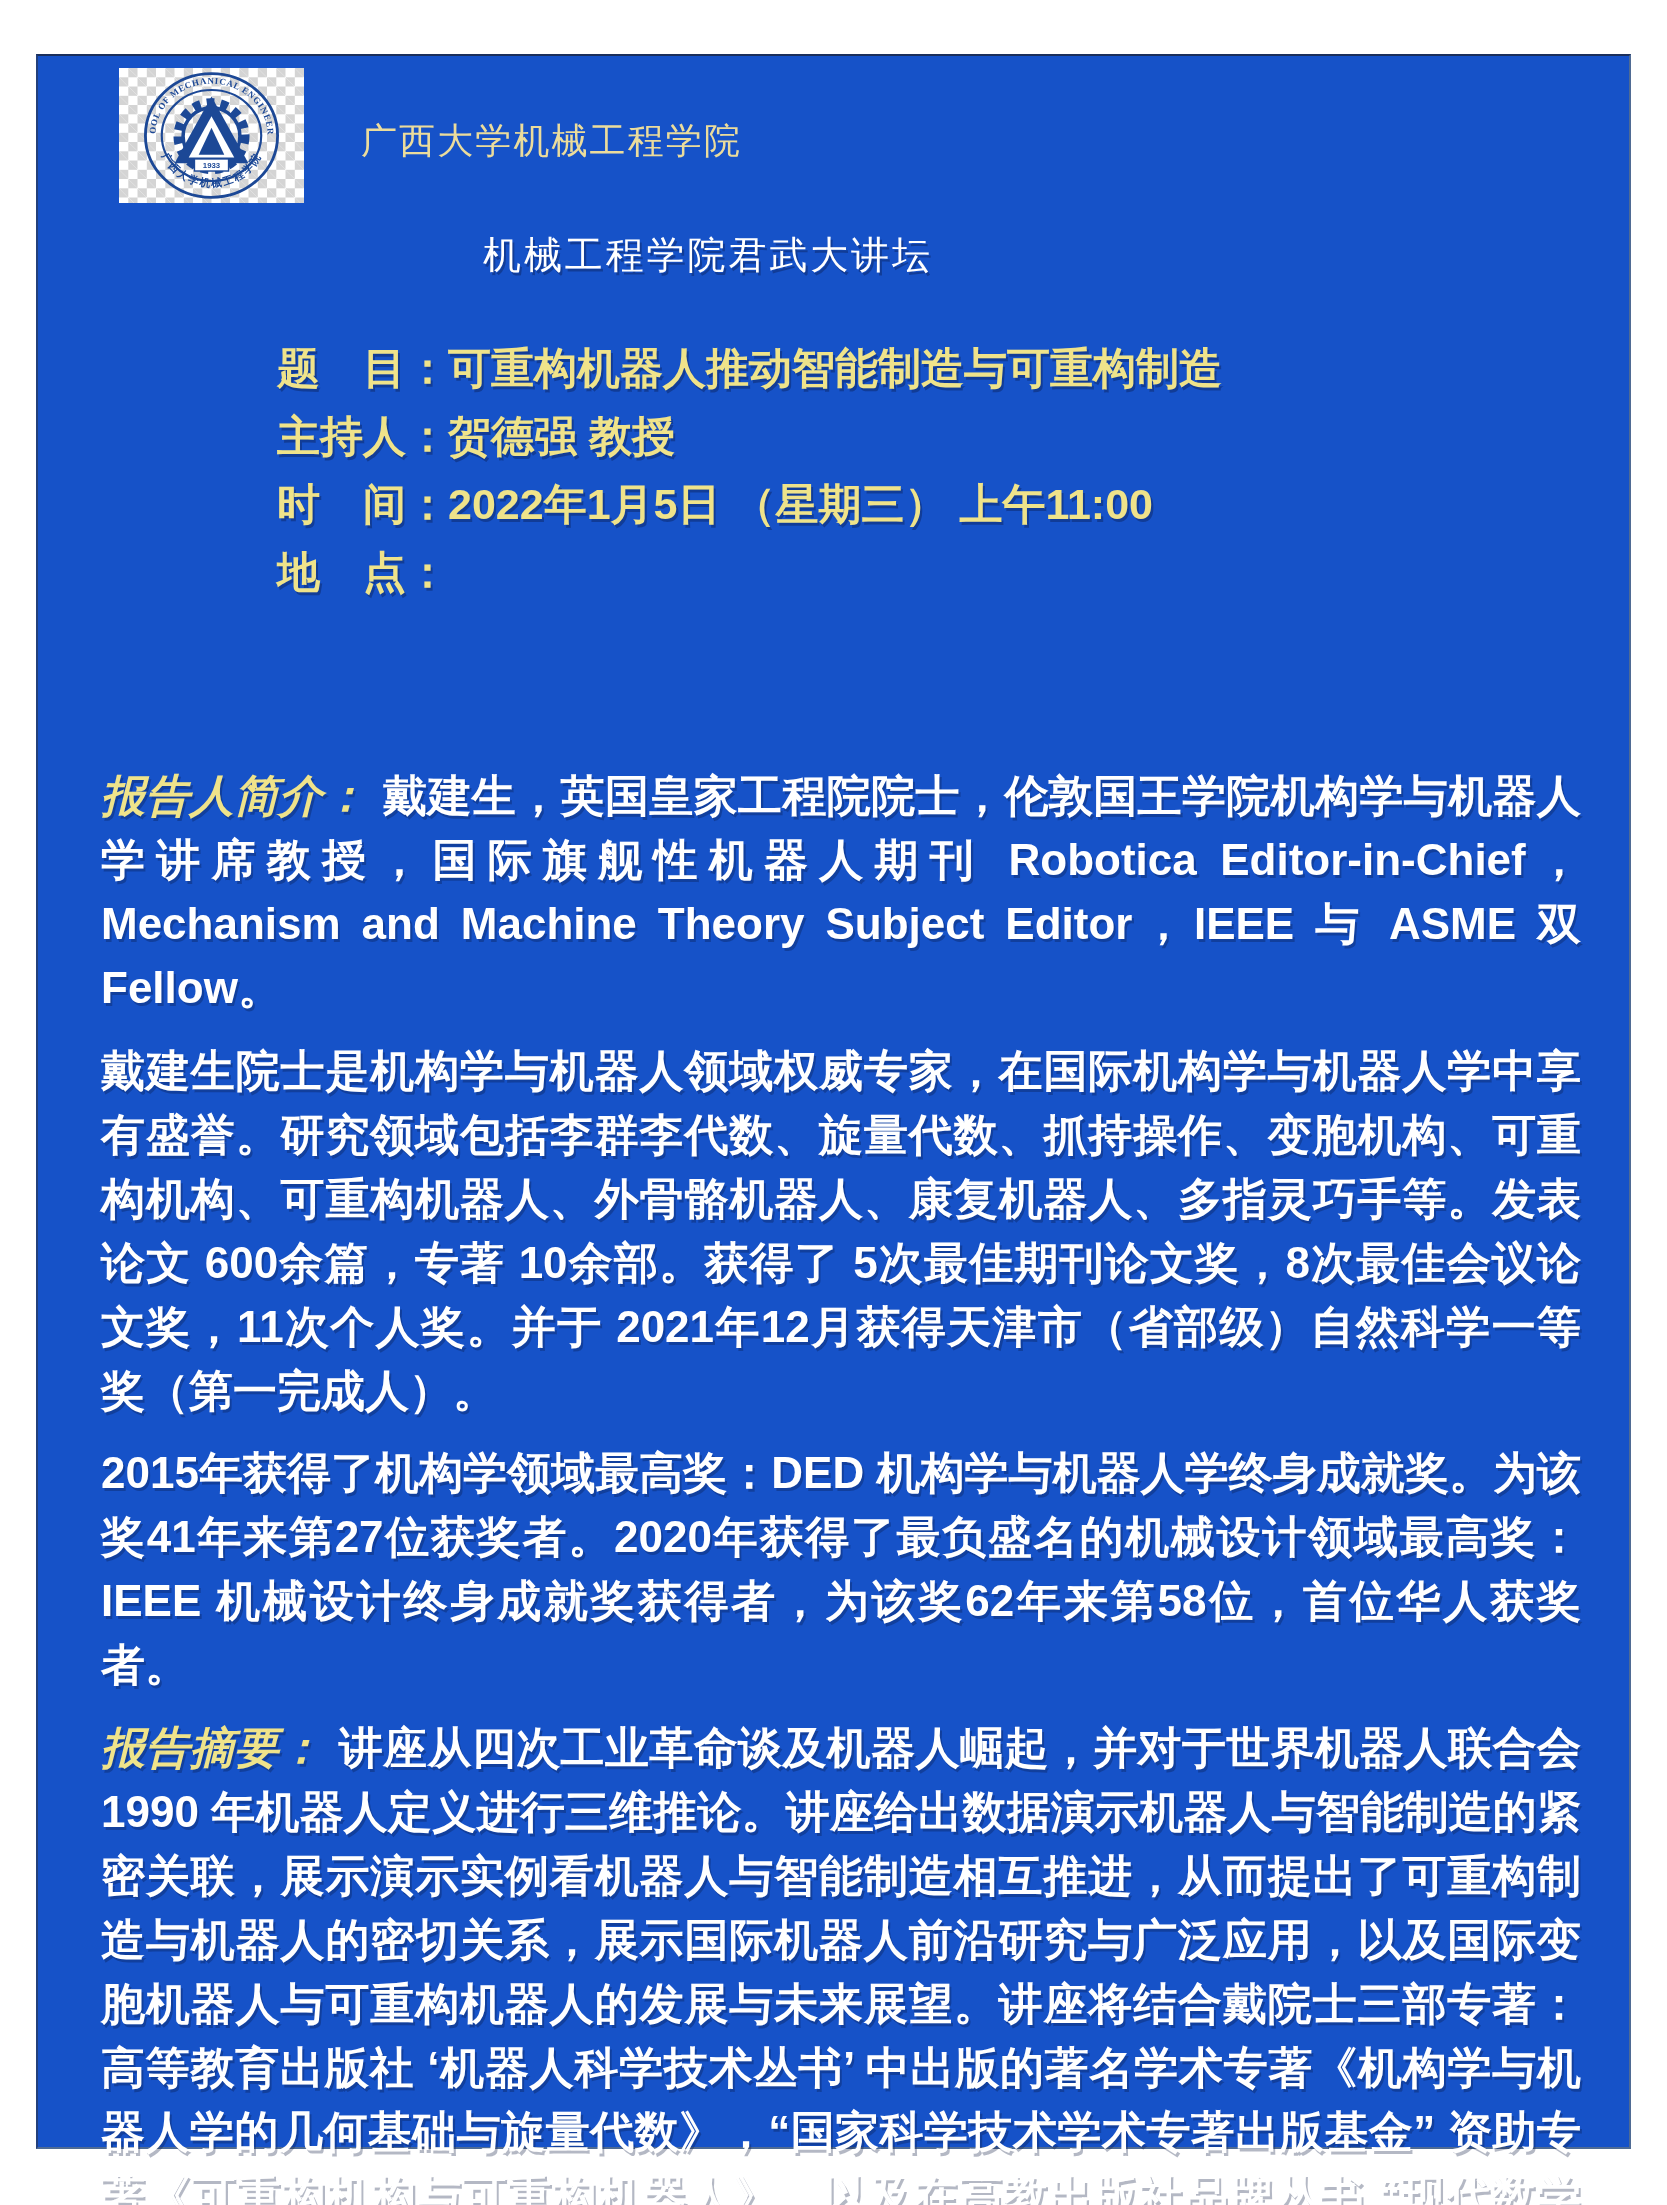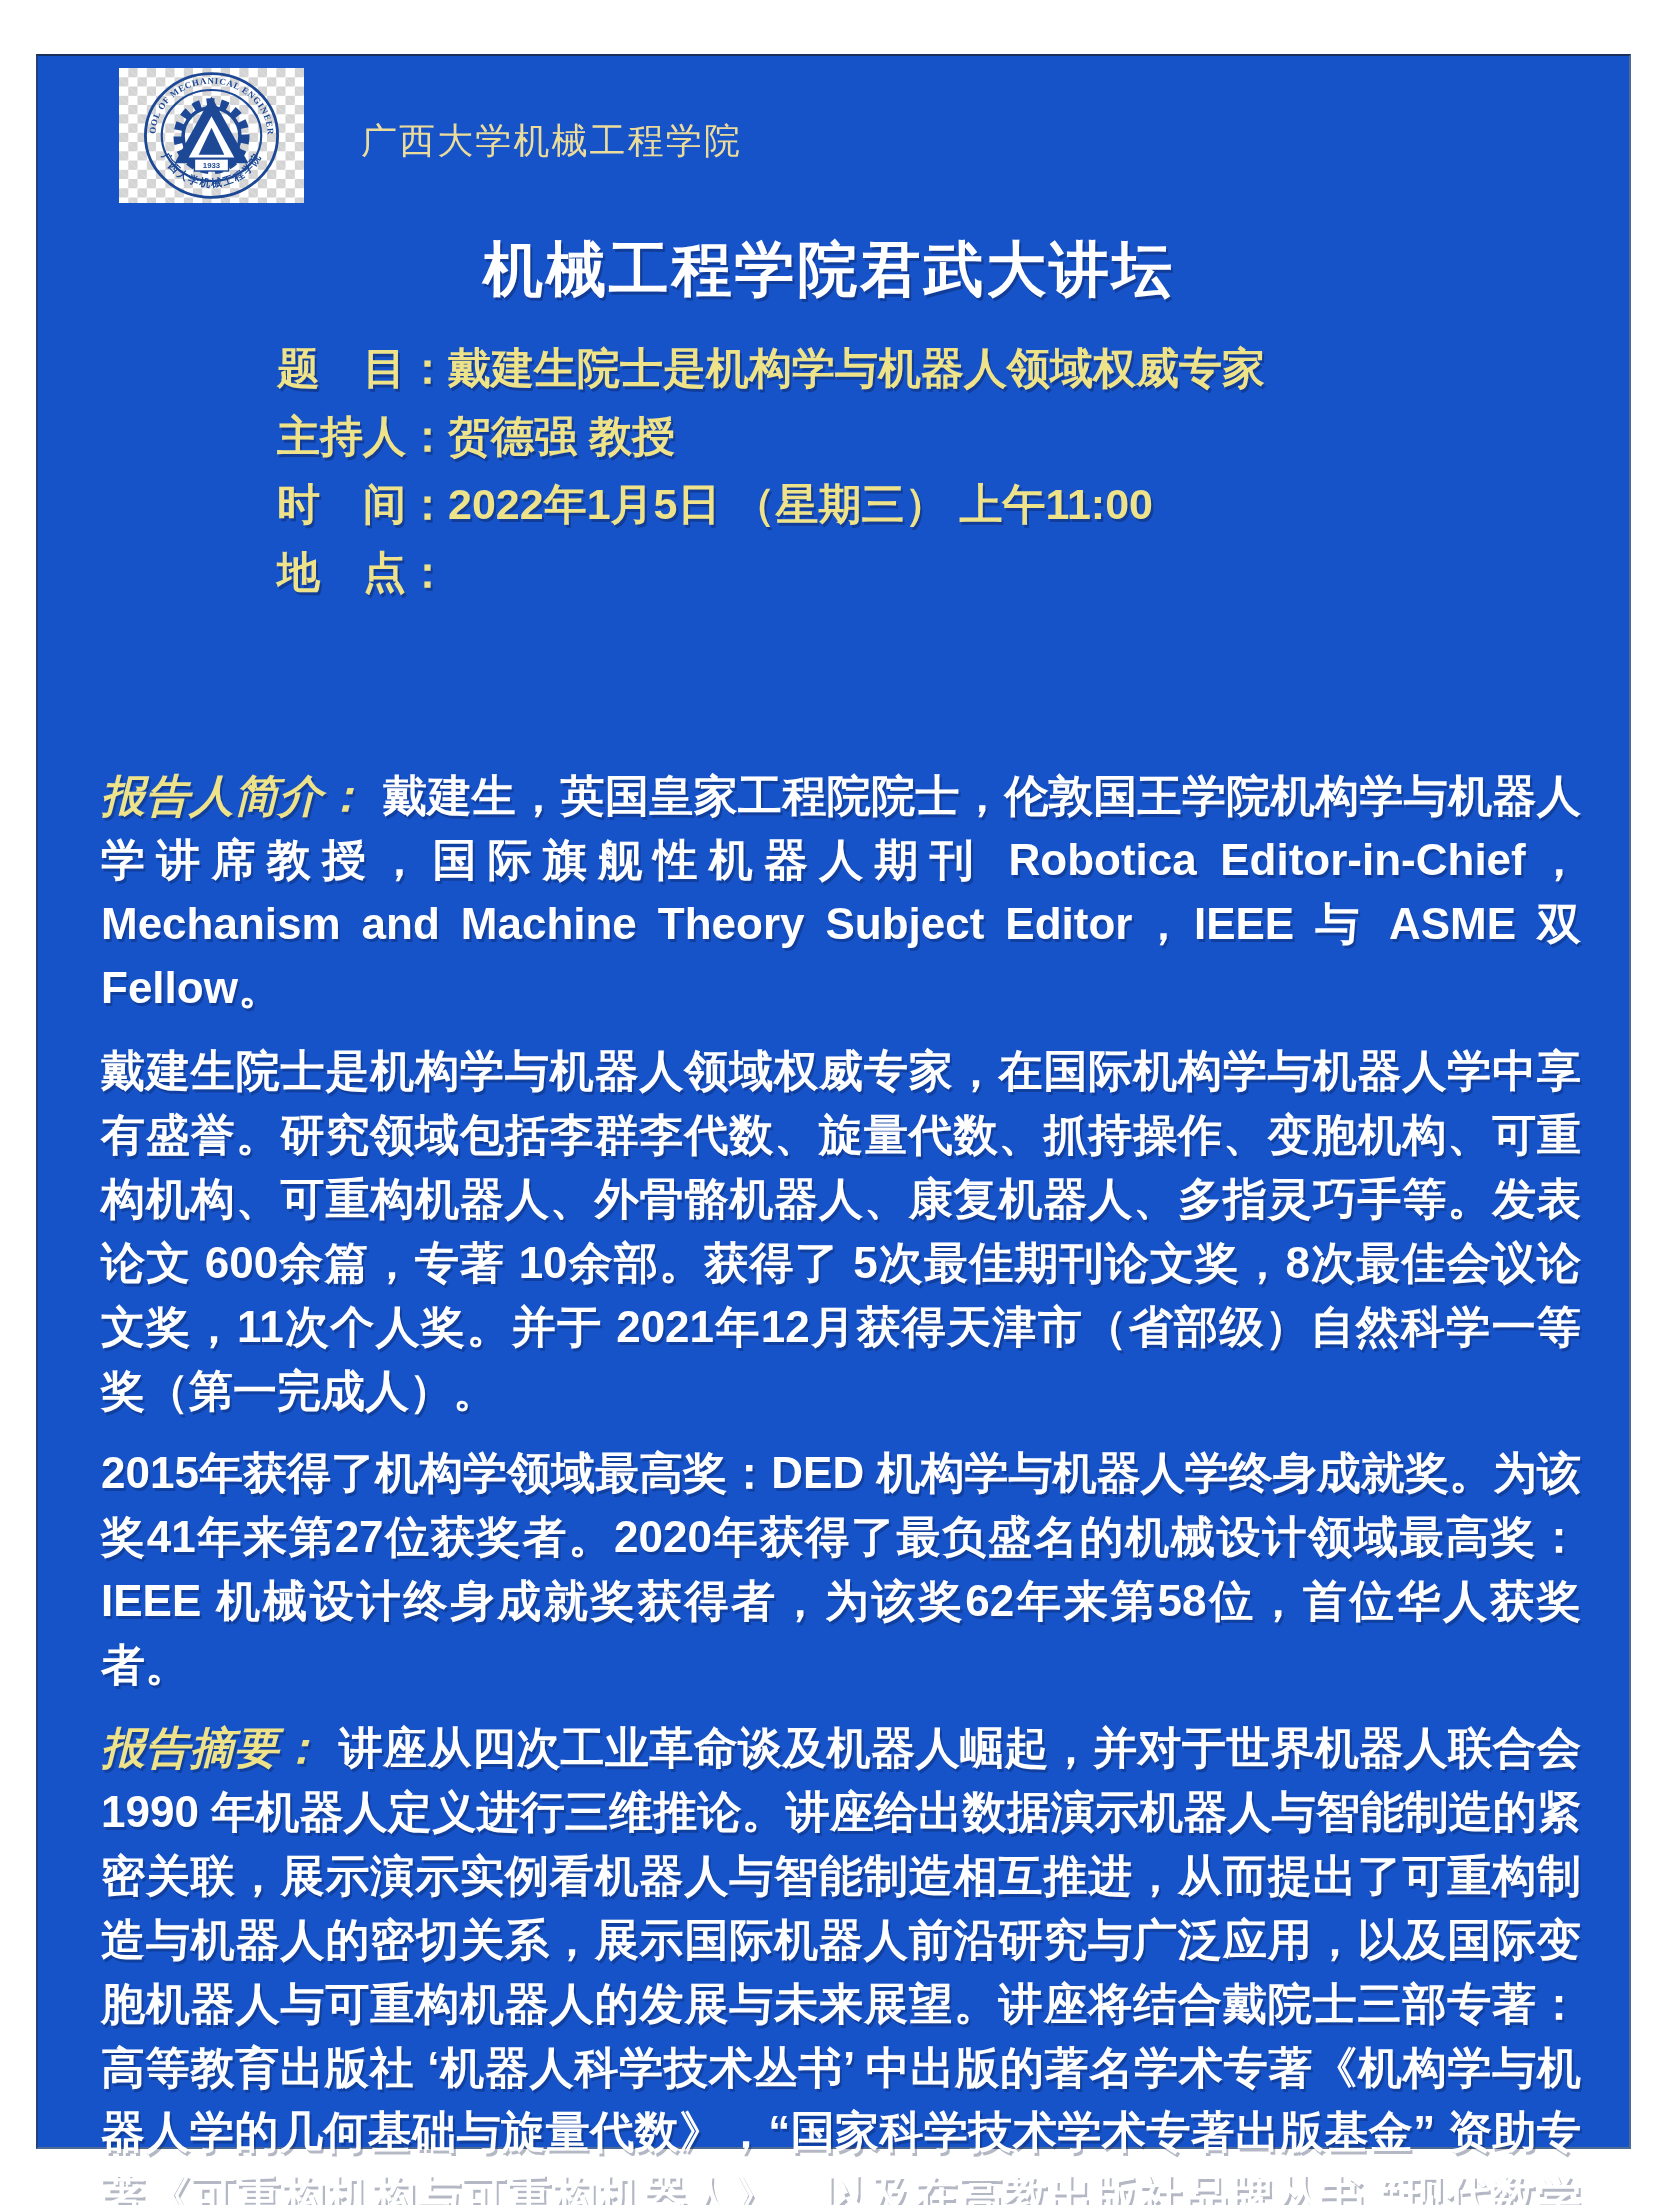--- a/index.html
+++ b/index.html
@@ -49,21 +49,21 @@
     position:absolute;left:323px;top:61px;
     font-family:"Liberation Serif",serif;
     font-size:36px;letter-spacing:2.1px;
     color:var(--org-cream,#EBDC9C);
     white-space:nowrap;
   }
 
   
   .title{
     position:absolute;left:445px;top:174px;
-    font-size:60px;font-weight:bold;letter-spacing:2.9px;
+    font-size:38px;font-weight:normal;letter-spacing:2.9px;
     color:var(--body-white,#fff);white-space:nowrap;
     text-shadow:2.1px 2.9px 0 rgba(8,20,60,.35);
   }
 
   
   .details{position:absolute;left:239px;top:278px;width:1283px;}
   .detail-row{display:flex;line-height:68px;font-size:43px;font-weight:bold;
     color:var(--accent-yellow,#EFE38A);
     text-shadow:2.1px 2.9px 0 rgba(8,20,60,.35);}
   .detail-label{width:171px;flex:0 0 171px;white-space:pre;}
@@ -110,21 +110,21 @@
         <text x="130" y="141" class="year-text" text-anchor="middle">1933</text>
       </svg>
     </div>
     <div class="org-name">广西大学机械工程学院</div>
 
     <div class="title">机械工程学院君武大讲坛</div>
 
     <div class="details">
       <div class="detail-row">
         <span class="detail-label">题　目：</span>
-        <span class="detail-value">戴建生院士是机构学与机器人领域权威专家</span>
+        <span class="detail-value">可重构机器人推动智能制造与可重构制造</span>
       </div>
       <div class="detail-row">
         <span class="detail-label">主持人：</span>
         <span class="detail-value">贺德强 教授</span>
       </div>
       <div class="detail-row">
         <span class="detail-label">时　间：</span>
         <span class="detail-value">2022年1月5日 （星期三） 上午11:00</span>
       </div>
       <div class="detail-row">

